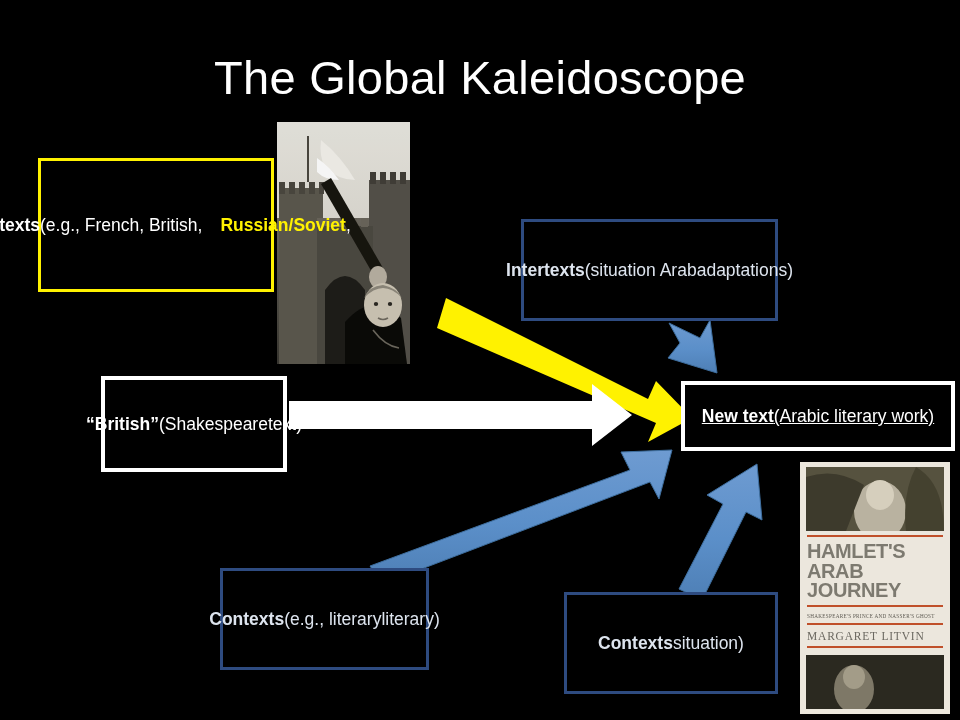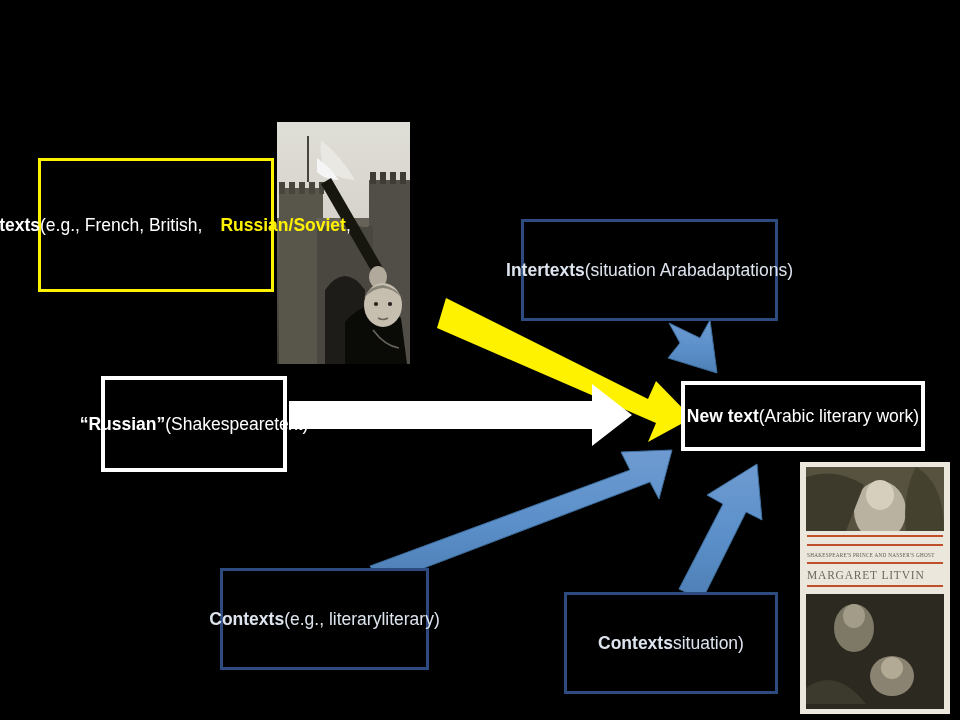--- a/index.html
+++ b/index.html
@@ -67,21 +67,21 @@
   .box-blue {
     border: 3px solid #2E4B80;
     color: #DDE4EE;
     font-size: 17.5px;
   }
 
   
   #box-intertexts-western { left: 38px;  top: 158px; width: 236px; height: 134px; }
   #box-intertexts-arab    { left: 521px; top: 219px; width: 257px; height: 102px; }
   #box-original           { left: 101px; top: 376px; width: 186px; height: 96px; }
-  #box-newtext            { left: 681px; top: 381px; width: 244px; height: 70px; }
+  #box-newtext            { left: 681px; top: 381px; width: 274px; height: 70px; text-decoration: underline; }
   #box-contexts-literary  { left: 220px; top: 568px; width: 209px; height: 102px; }
   #box-contexts-political { left: 564px; top: 592px; width: 214px; height: 102px; }
 
   
   .photo {
     position: absolute;
     z-index: 4;
     overflow: hidden;
   }
   #photo-hamlet-torch {
@@ -158,20 +158,21 @@
     width: 960px; height: 720px;
     z-index: 5;
     pointer-events: none;
   }
 </style>
 </head>
 <body>
 
 <div id="slide">
 
+  <div id="slide-title">The Global Kaleidoscope</div>
 
   <div class="photo" id="photo-hamlet-torch">
     <svg width="133" height="242" viewBox="0 0 133 242" xmlns="http://www.w3.org/2000/svg">
       <defs>
         <linearGradient id="skyg" x1="0" y1="0" x2="0" y2="1">
           <stop offset="0%" stop-color="#e9e7e0"></stop>
           <stop offset="100%" stop-color="#cfccc3"></stop>
         </linearGradient>
         <linearGradient id="stoneg" x1="0" y1="0" x2="0" y2="1">
           <stop offset="0%" stop-color="#6e6a60"></stop>
@@ -234,20 +235,25 @@
       <div class="bc-photo-top">
         <svg width="138" height="64" viewBox="0 0 138 64" xmlns="http://www.w3.org/2000/svg">
           <rect width="138" height="64" fill="#56523f"></rect>
           <ellipse cx="74" cy="44" rx="26" ry="30" fill="#b9b2a0"></ellipse>
           <ellipse cx="74" cy="28" rx="14" ry="15" fill="#d6cfbd"></ellipse>
           <path d="M0 10 Q30 0 58 18 L40 64 L0 64 Z" fill="#3d3a2c"></path>
           <path d="M110 0 Q138 16 138 64 L100 64 Q96 26 110 0 Z" fill="#44412f"></path>
         </svg>
       </div>
       <div class="bc-rule"></div>
+      <div class="bc-title">
+        <span>HAMLET'S</span><br>
+        <span>ARAB</span><br>
+        <span>JOURNEY</span>
+      </div>
       <div class="bc-rule"></div>
       <div class="bc-sub">SHAKESPEARE'S PRINCE AND NASSER'S GHOST</div>
       <div class="bc-rule"></div>
       <div class="bc-author">MARGARET LITVIN</div>
       <div class="bc-rule"></div>
       <div class="bc-photo-bot">
         <svg width="138" height="110" viewBox="0 0 138 110" xmlns="http://www.w3.org/2000/svg">
           <rect width="138" height="110" fill="#2b2920"></rect>
           <ellipse cx="48" cy="34" rx="20" ry="24" fill="#7e7867"></ellipse>
           <ellipse cx="48" cy="22" rx="11" ry="12" fill="#a39c88"></ellipse>
@@ -295,21 +301,21 @@
     <span class="line"><span class="hl">Russian/Soviet</span><span>,</span></span>
   </div>
 
   <div class="node-box box-blue" id="box-intertexts-arab">
     <span class="line bold">Intertexts</span>
     <span class="line">(situation Arab</span>
     <span class="line">adaptations)</span>
   </div>
 
   <div class="node-box box-white" id="box-original">
-    <span class="line bold">“Russian”</span>
+    <span class="line bold">“British”</span>
     <span class="line">(Shakespeare</span>
     <span class="line">text)</span>
   </div>
 
   <div class="node-box box-white" id="box-newtext">
     <span class="line bold">New text</span>
     <span class="line">(Arabic literary work)</span>
   </div>
 
   <div class="node-box box-blue" id="box-contexts-literary">

